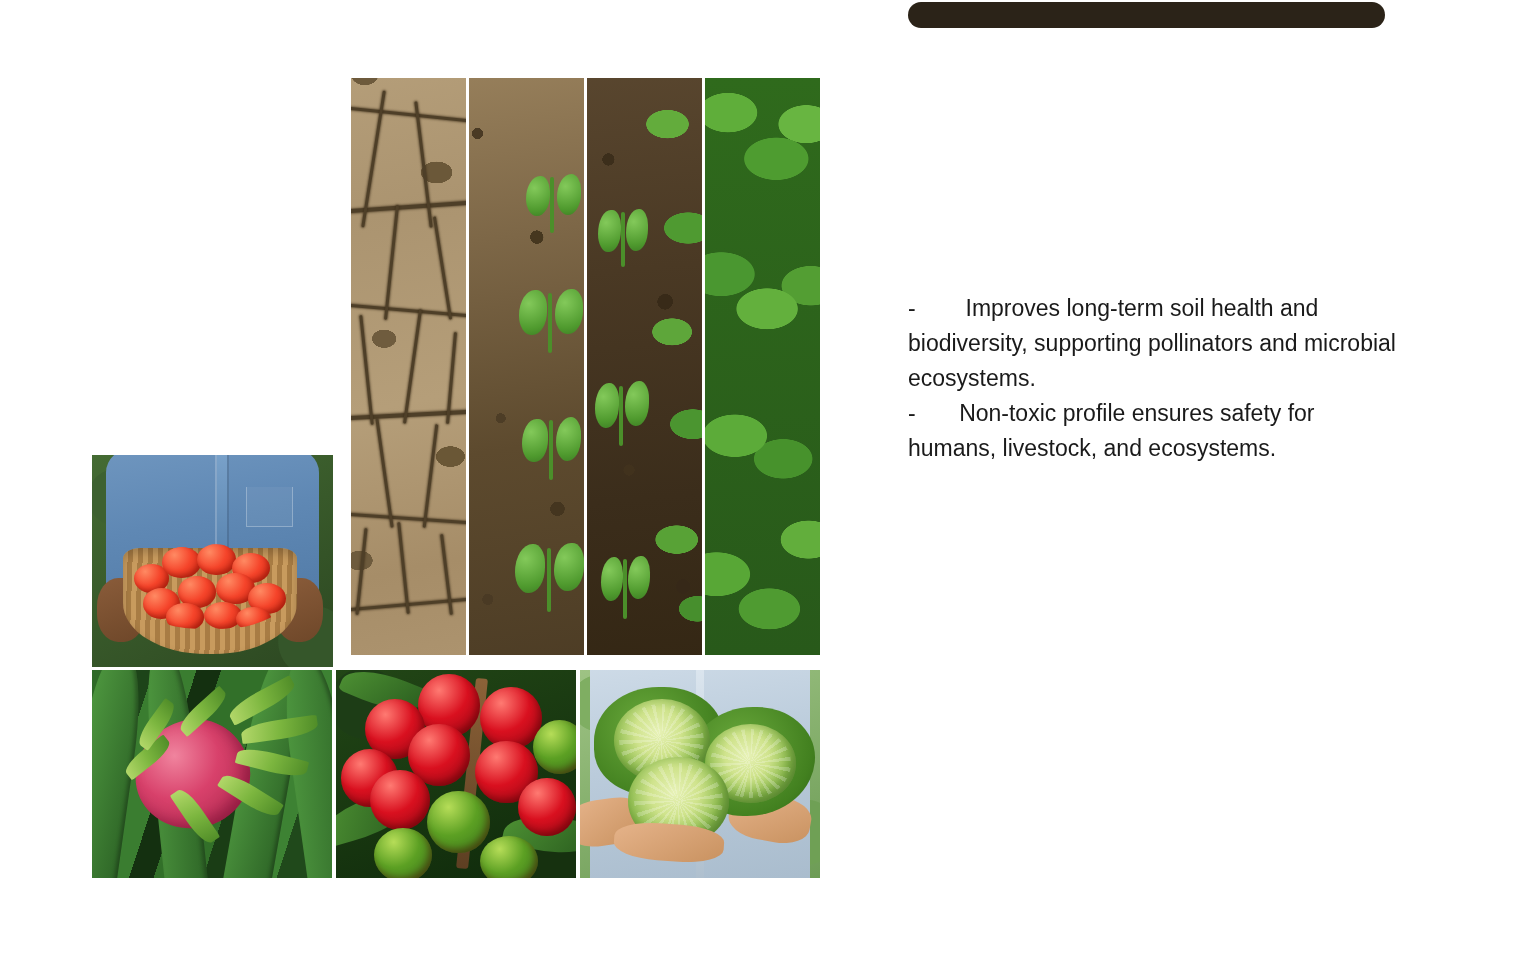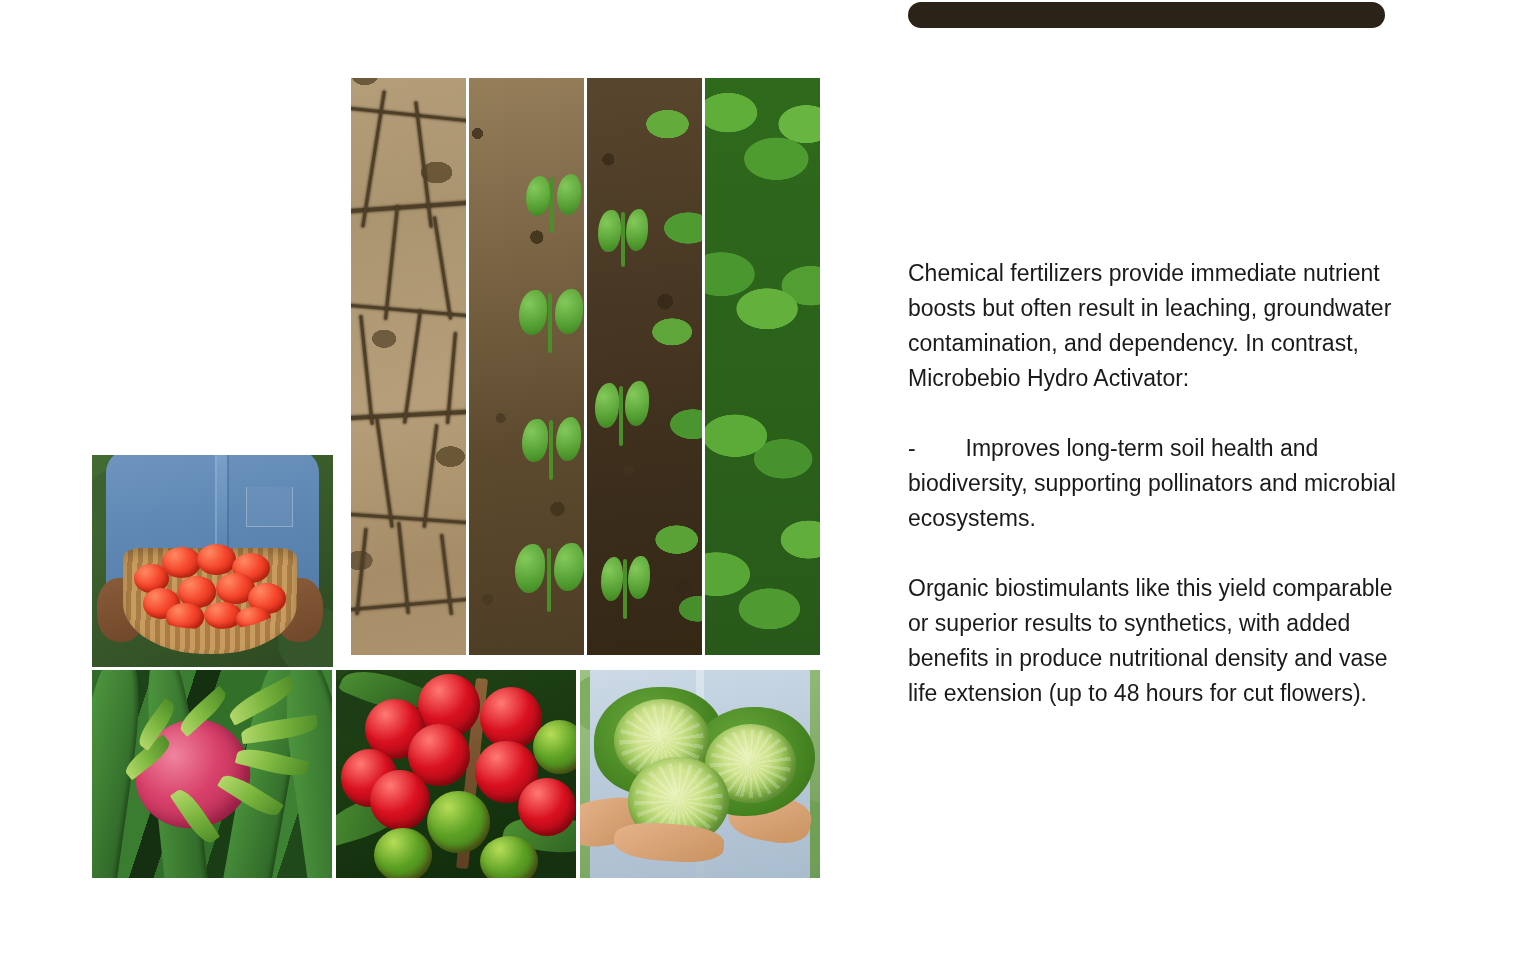--- a/index.html
+++ b/index.html
@@ -514,28 +514,27 @@
     </div>
   </div>
 
   <div class="right-panel">
 
     <div class="top-bar"></div>
 
 
     <div class="body-block">
 
-      <p class="para">Chemical fertilizers provide immediate nutrient boosts but often result in leaching, groundwater contamination, and dependency. In contrast, Microbebio Hydro Activator:</p>
 
       <div class="spacer"></div>
 
       <div class="bullets">
         <p class="bullet"><span class="dash">-</span><span class="gap">	</span><span> Improves long-term soil health and biodiversity, supporting pollinators and microbial ecosystems.</span></p>
+        <p class="bullet"><span class="dash">-</span><span class="gap">	</span><span>Non-toxic profile ensures safety for humans, livestock, and ecosystems.</span></p>
       </div>
 
       <div class="spacer"></div>
 
-      <p class="para">Organic biostimulants like this yield comparable or superior results to synthetics, with added benefits in produce nutritional density and vase life extension (up to 48 hours for cut flowers).</p>
 
     </div>
   </div>
 
 </div>
 
 </body></html>

